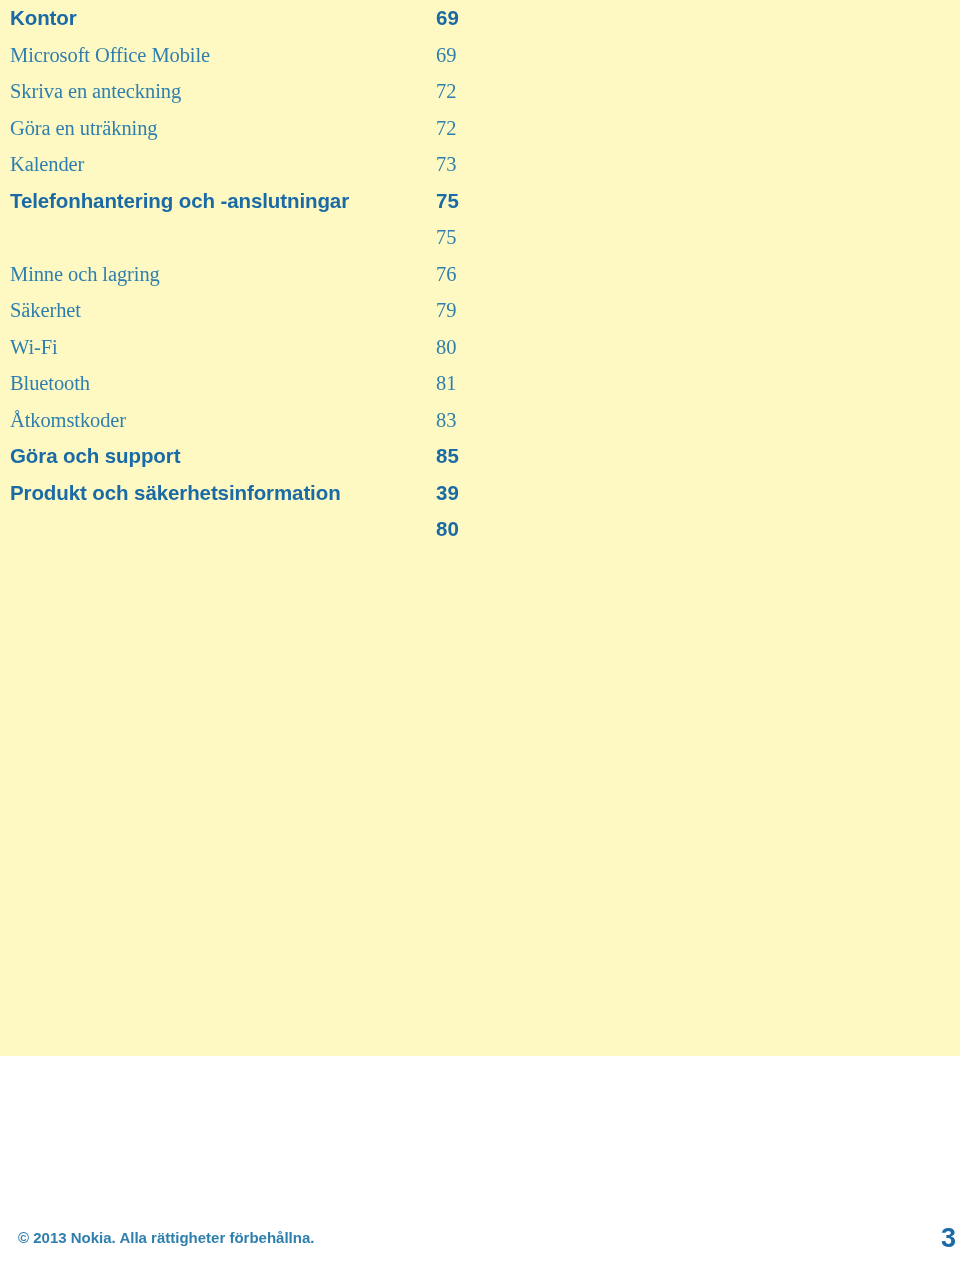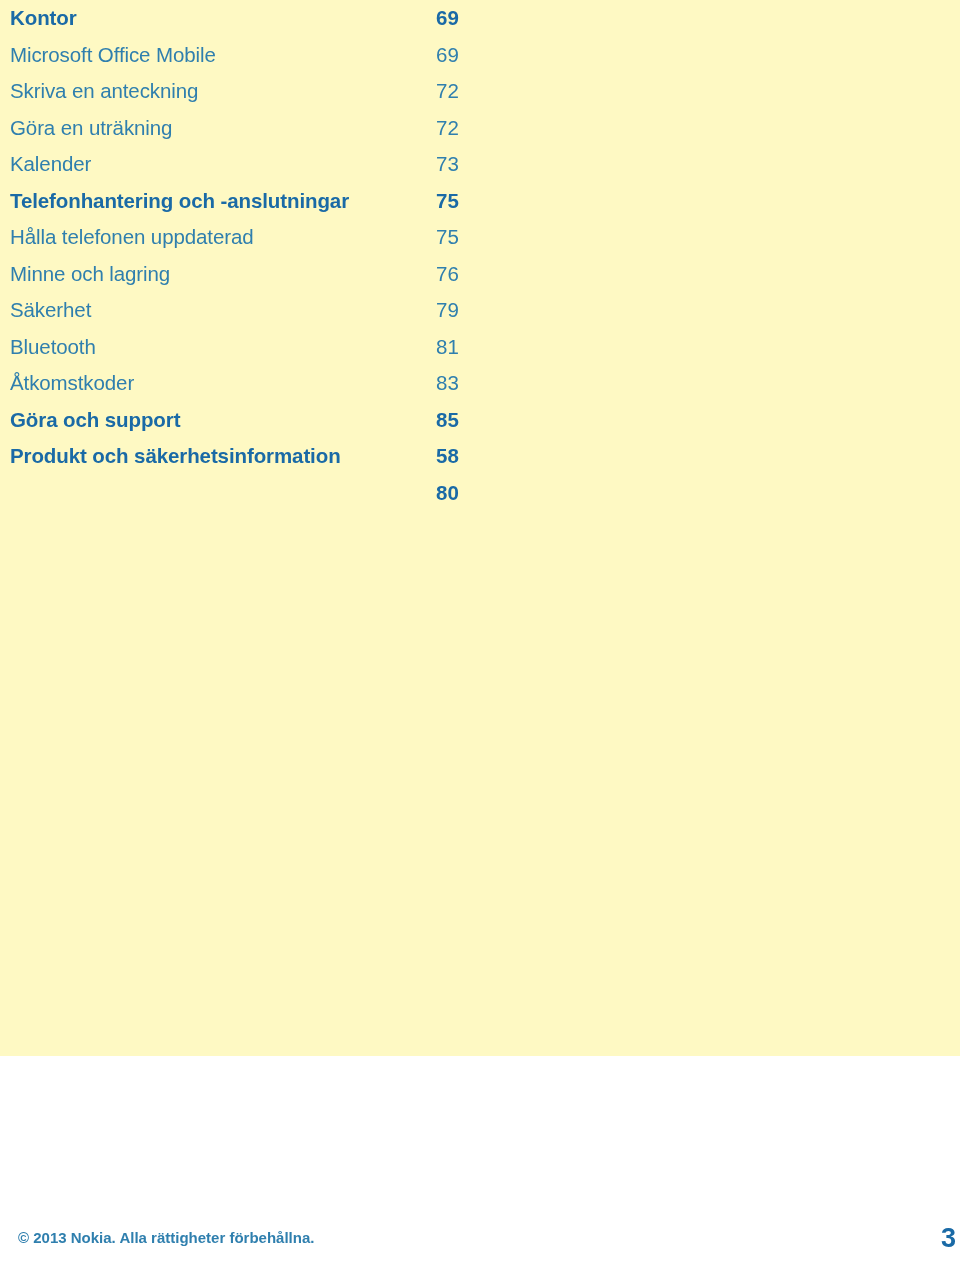--- a/index.html
+++ b/index.html
@@ -64,20 +64,21 @@
   .toc-row.chapter .toc-page {
     color: #1a6aa6;
     font-weight: 700;
   }
 
   
   .toc-row.topic .toc-label,
   .toc-row.topic .toc-page {
     color: #2f7fae;
     font-weight: 400;
+    font-family: Liberation Serif, serif;
   }
 
   
   .footer {
     position: absolute;
     left: 8px;
     top: 1222px;
     width: 960px;
     height: 34px;
   }
@@ -134,53 +135,57 @@
         <span class="toc-label">Kalender</span>
         <span class="toc-spacer"></span>
         <span class="toc-page">73</span>
       </div>
       <div class="toc-row chapter">
         <span class="toc-label">Telefonhantering och -anslutningar</span>
         <span class="toc-spacer"></span>
         <span class="toc-page">75</span>
       </div>
       <div class="toc-row topic">
-        <span class="toc-label">Hålla telefonen uppdaterad</span>
         <span class="toc-spacer"></span>
         <span class="toc-page">75</span>
       </div>
       <div class="toc-row topic">
         <span class="toc-label">Minne och lagring</span>
         <span class="toc-spacer"></span>
         <span class="toc-page">76</span>
       </div>
       <div class="toc-row topic">
         <span class="toc-label">Säkerhet</span>
         <span class="toc-spacer"></span>
         <span class="toc-page">79</span>
+      </div>
+      <div class="toc-row topic">
+        <span class="toc-label">Wi-Fi</span>
+        <span class="toc-spacer"></span>
+        <span class="toc-page">80</span>
       </div>
       <div class="toc-row topic">
         <span class="toc-label">Bluetooth</span>
         <span class="toc-spacer"></span>
         <span class="toc-page">81</span>
       </div>
       <div class="toc-row topic">
         <span class="toc-label">Åtkomstkoder</span>
         <span class="toc-spacer"></span>
         <span class="toc-page">83</span>
       </div>
       <div class="toc-row chapter">
         <span class="toc-label">Göra och support</span>
         <span class="toc-spacer"></span>
         <span class="toc-page">85</span>
       </div>
       <div class="toc-row chapter">
         <span class="toc-label">Produkt och säkerhetsinformation</span>
         <span class="toc-spacer"></span>
-        <span class="toc-page">58</span>
+        <span class="toc-page">39</span>
       </div>
       <div class="toc-row chapter">
         <span class="toc-spacer"></span>
         <span class="toc-page">80</span>
       </div>
     </div>
 
   <div class="footer">
     <div class="footer-copyright">© 2013 Nokia. Alla rättigheter förbehållna.</div>
     <div class="footer-pagenum">3</div>

